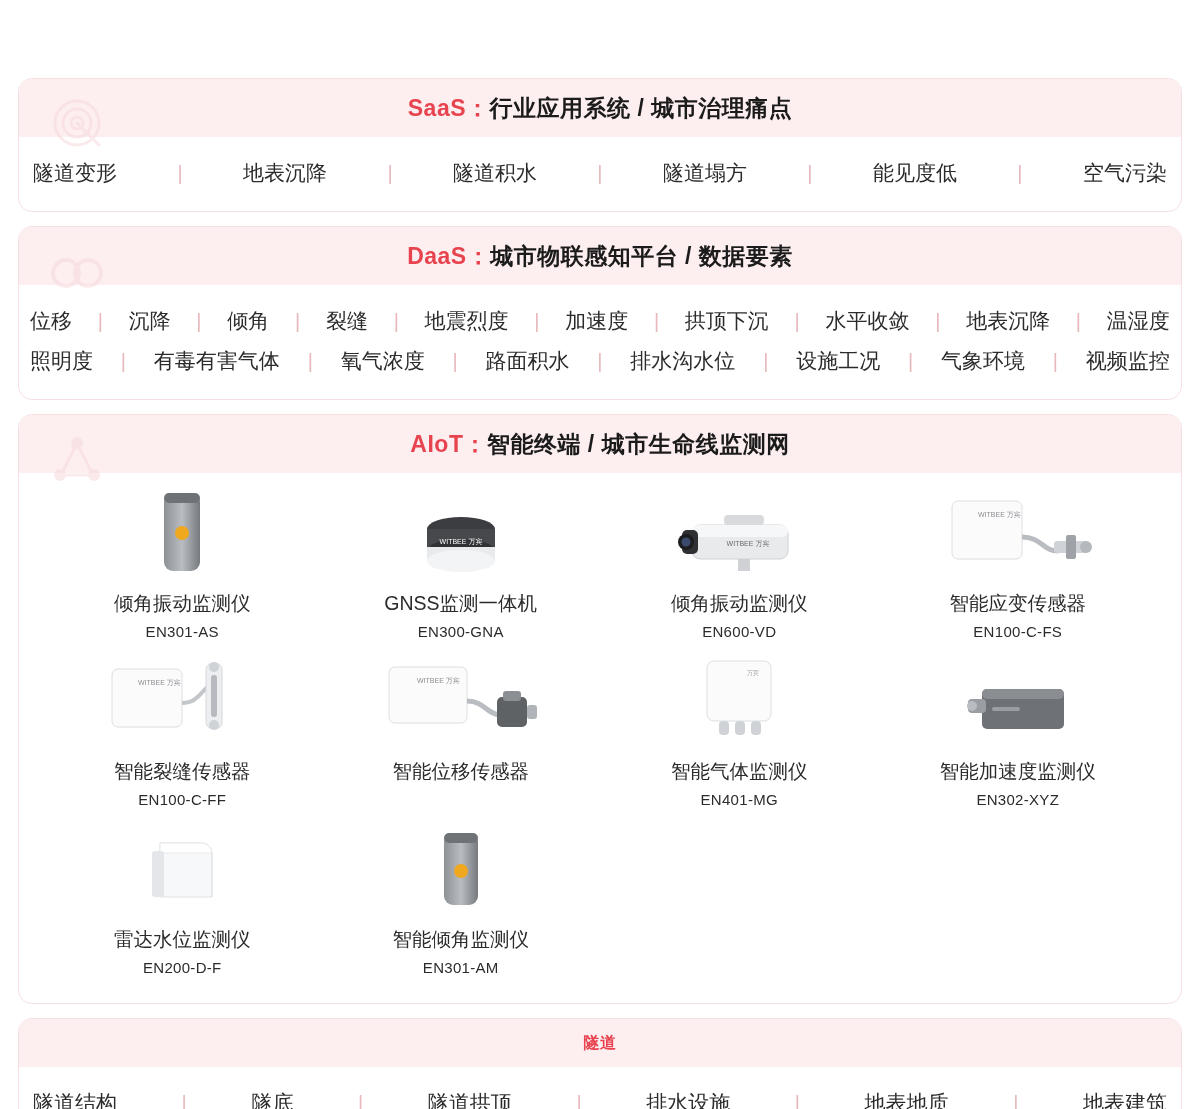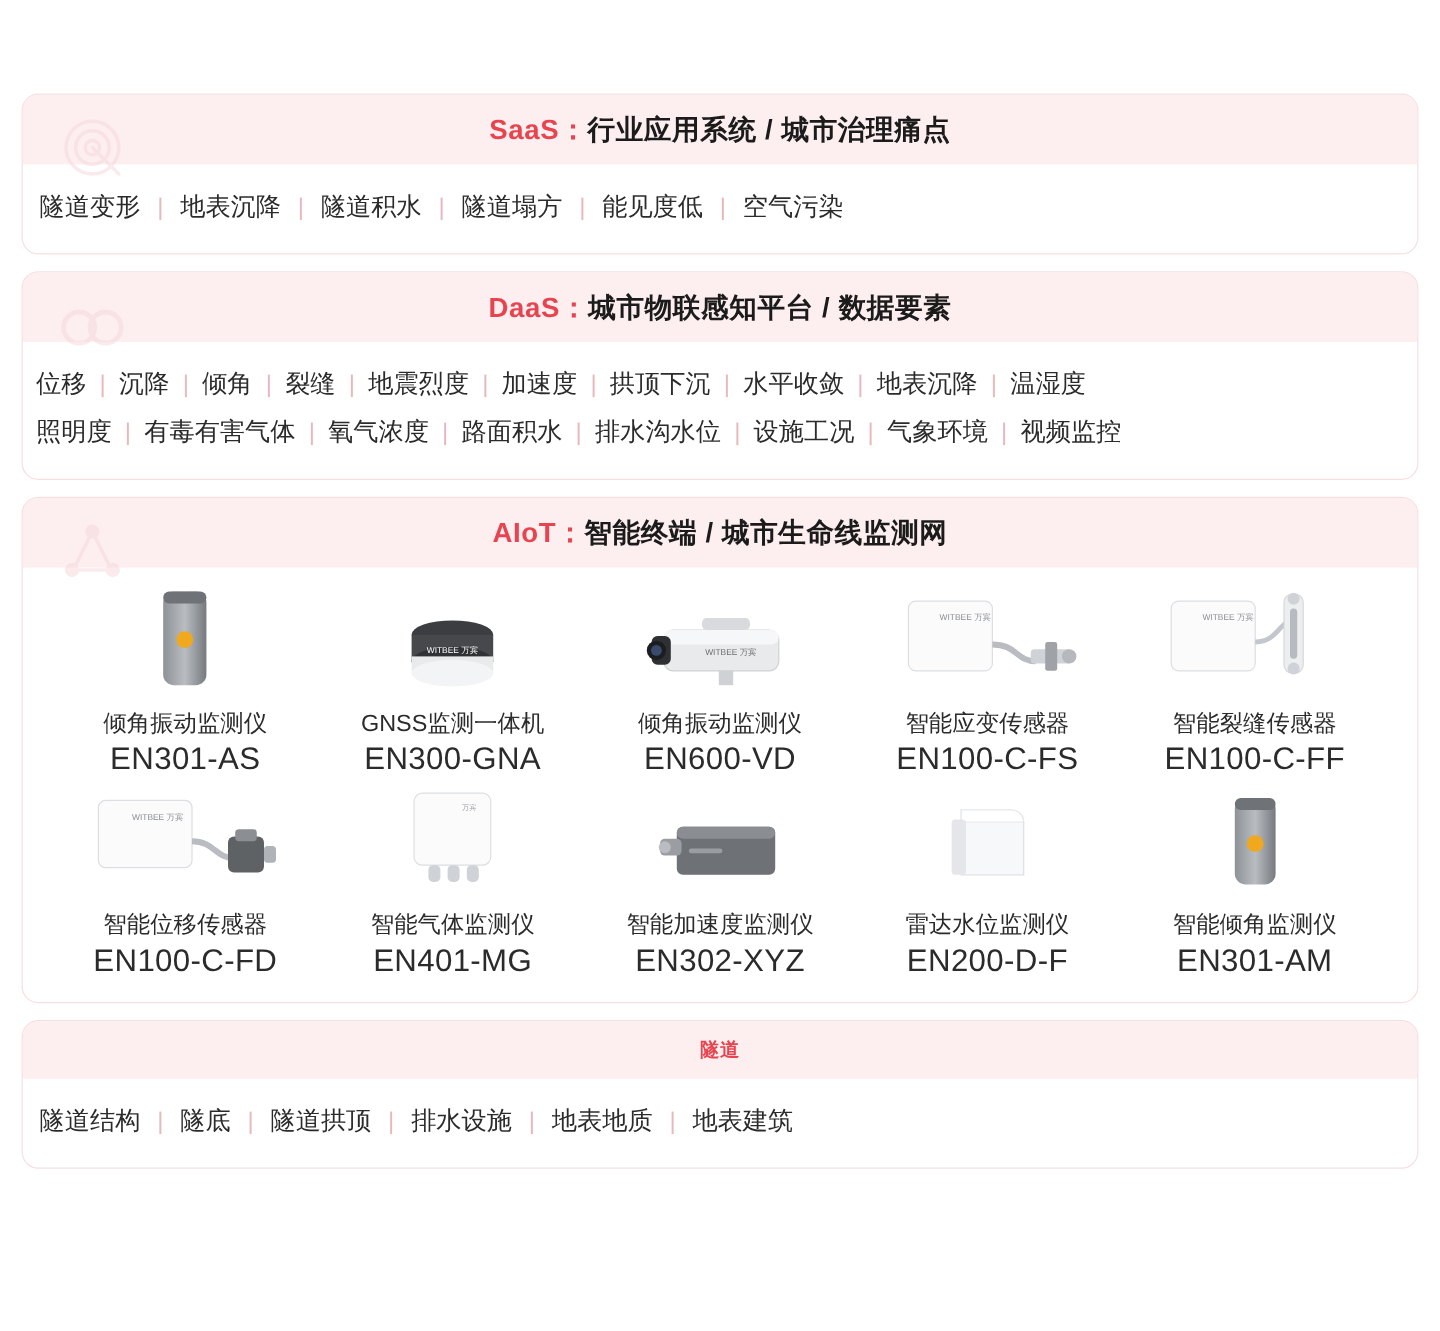--- a/index.html
+++ b/index.html
@@ -58,59 +58,59 @@
     width: 64px;
     height: 64px;
     opacity: .55;
     pointer-events: none;
   }
 
   
   .tag-row {
     display: flex;
     flex-wrap: wrap;
-    justify-content: flex-start;
+    justify-content: space-between;
     align-items: center;
     font-size: 21px;
     color: #2b2b2b;
     line-height: 40px;
   }
   .tag-row .tag { padding: 0 14px; white-space: nowrap; }
   .tag-row .sep {
     color: #e7b9bd;
     font-size: 20px;
   }
   .tag-row.dense { font-size: 21px; }
   .tag-row.dense .tag { padding: 0 11px; }
 
   
   .device-grid {
     display: grid;
-    grid-template-columns: repeat(5, 1fr);
+    grid-template-columns: repeat(4, 1fr);
     row-gap: 4px;
     padding: 10px 24px 20px 24px;
   }
   .device {
     text-align: center;
   }
   .device-art {
     height: 96px;
     display: flex;
     align-items: flex-end;
     justify-content: center;
     margin-bottom: 10px;
   }
   .device-name {
     font-size: 19.5px;
     color: #2b2b2b;
     line-height: 28px;
     white-space: nowrap;
   }
   .device-model {
-    font-size: 26px;
+    font-size: 15px;
     color: #2b2b2b;
     line-height: 30px;
     letter-spacing: .3px;
   }
 
   
   .panel-head.plain { font-size: 16px; }
   .panel-head.plain .cn { color: #e8444f; }
 </style>
 </head>
@@ -309,21 +309,20 @@
           <svg width="160" height="94" viewBox="0 0 160 94">
             <rect x="8" y="14" width="78" height="56" rx="6" fill="#fbfbfc" stroke="#dcdee1"></rect>
             <text x="36" y="30" font-size="7" fill="#8b8e92" font-family="Liberation Sans, sans-serif">WITBEE 万宾</text>
             <path d="M86 48 C104 48 106 62 120 62" stroke="#b9bcc0" stroke-width="5" fill="none"></path>
             <rect x="116" y="44" width="30" height="30" rx="5" fill="#5f6265"></rect>
             <rect x="122" y="38" width="18" height="10" rx="3" fill="#8b8e92"></rect>
             <rect x="146" y="52" width="10" height="14" rx="3" fill="#b0b3b7"></rect>
           </svg>
         </div>
         <div class="device-name">智能位移传感器</div>
-        <div class="device-model">EN100-C-FD</div>
       </div>
 
 
       <div class="device">
         <div class="device-art">
           <svg width="120" height="94" viewBox="0 0 120 94">
             <rect x="28" y="8" width="64" height="60" rx="7" fill="#fbfbfc" stroke="#dcdee1"></rect>
             <text x="74" y="22" font-size="6" fill="#9da0a4" text-anchor="middle" font-family="Liberation Sans, sans-serif">万宾</text>
             <rect x="40" y="68" width="10" height="14" rx="4" fill="#cfd2d6"></rect>
             <rect x="56" y="68" width="10" height="14" rx="4" fill="#cfd2d6"></rect>

